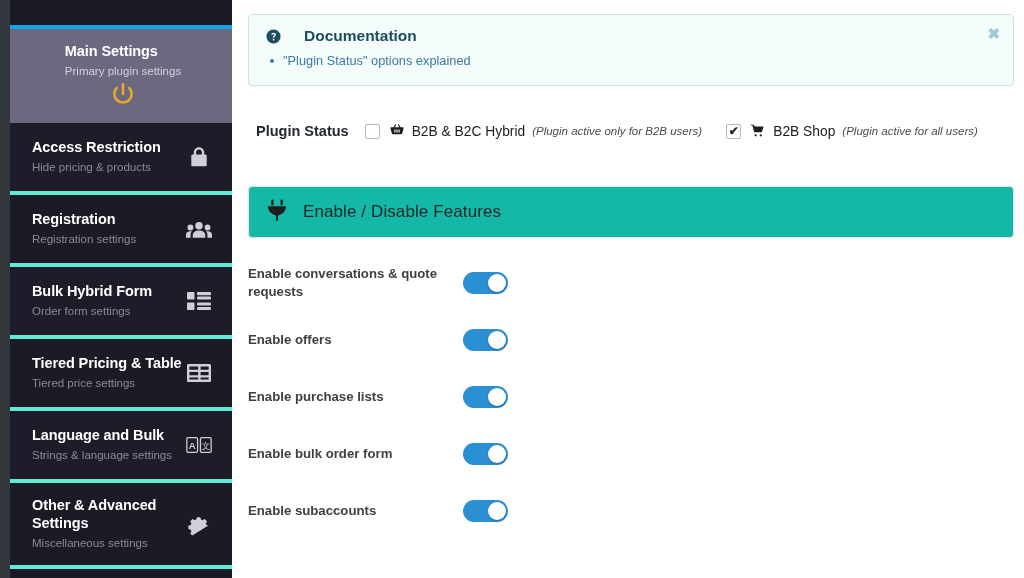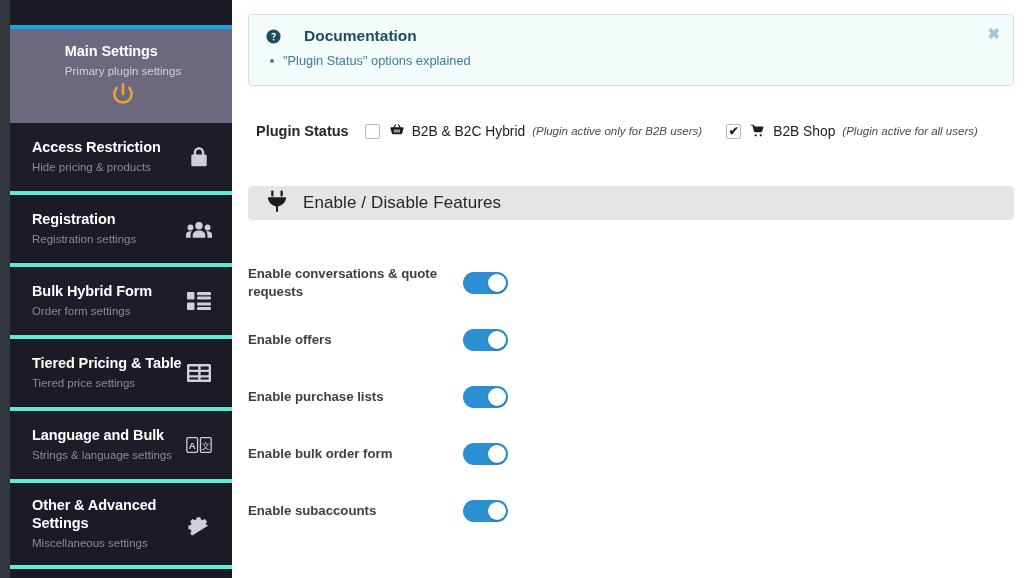--- a/index.html
+++ b/index.html
@@ -227,24 +227,24 @@
     font-style: italic;
   }
 
   
   .panel {
     position: absolute;
     left: 16px;
     top: 186px;
     width: 766px;
     box-sizing: border-box;
-    background: #e5e5e5;
+    background: #14b8a6;
     border: 1px solid #e3e4e5;
     border-radius: 4px;
-    height: 34px;
+    height: 52px;
     display: flex;
     align-items: center;
     padding-left: 16px;
     gap: 14px;
   }
   .panel-icon {
     color: #1d1d1d;
     display: flex;
     align-items: center;
   }

